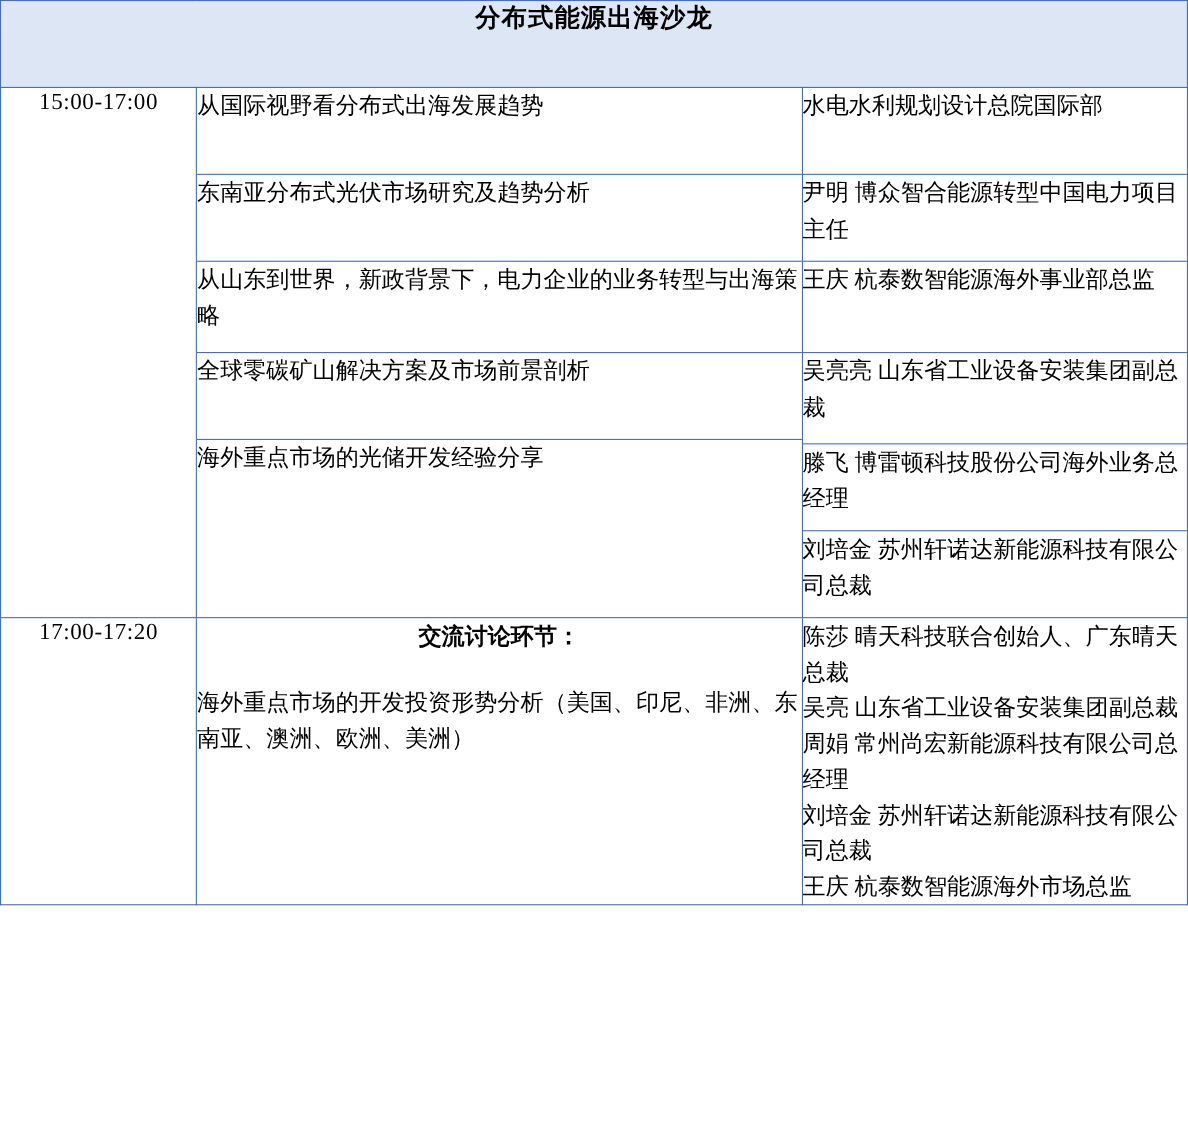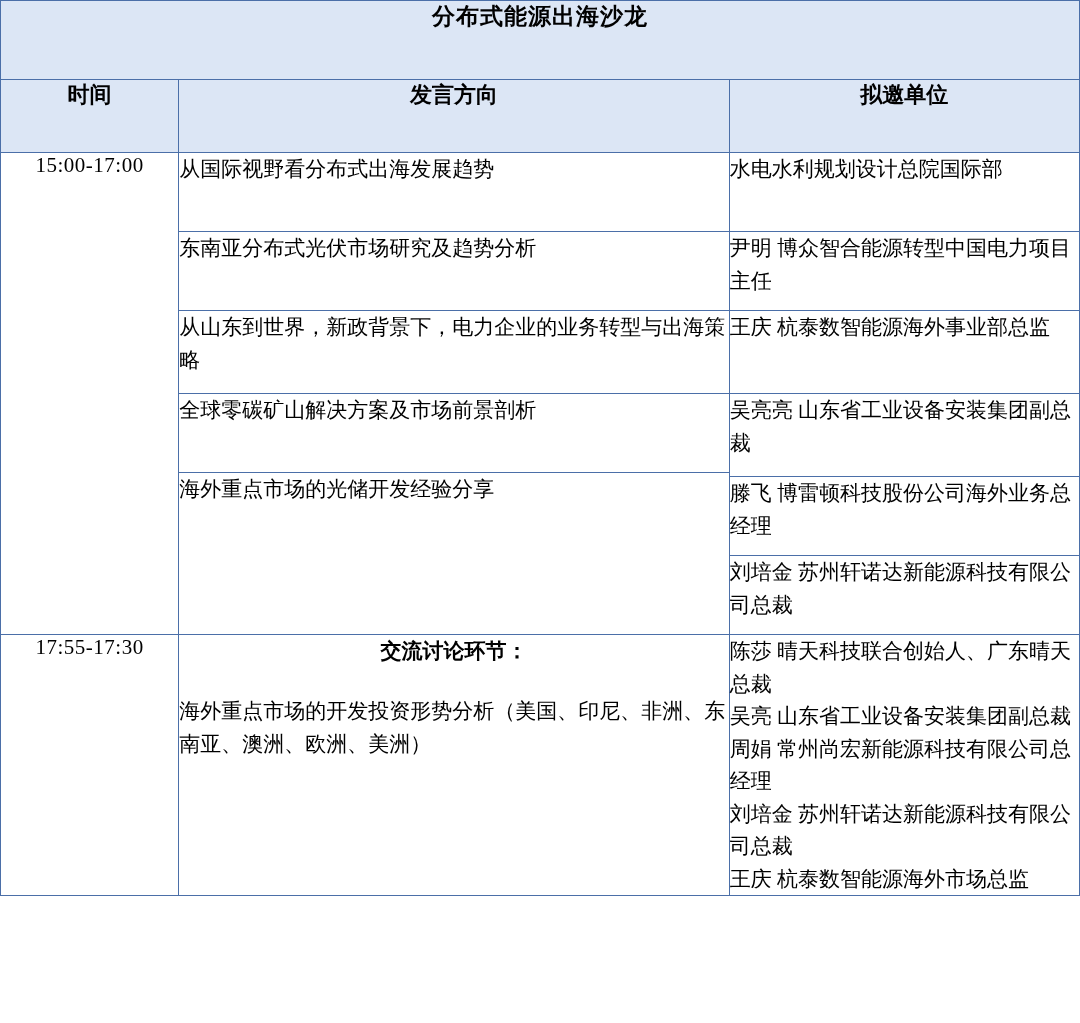--- a/index.html
+++ b/index.html
@@ -98,25 +98,20 @@
 <table class="agenda-table">
   <colgroup>
     <col class="col-time">
     <col class="col-topic">
     <col class="col-unit">
   </colgroup>
   <tbody>
     <tr>
       <td class="title-cell" colspan="3">分布式能源出海沙龙</td>
     </tr>
-    <tr>
-      <td class="head-cell">时间</td>
-      <td class="head-cell">发言方向</td>
-      <td class="head-cell">拟邀单位</td>
-    </tr>
 
     <tr>
       <td class="time-cell">15:00-17:00</td>
       <td>
         <table class="sub-table">
           <tbody>
             <tr>
               <td class="topic-cell" style="height:78px;">从国际视野看分布式出海发展趋势</td>
             </tr>
             <tr>
@@ -154,21 +149,21 @@
             </tr>
             <tr>
               <td class="unit-cell" style="height:78px;">刘培金 苏州轩诺达新能源科技有限公司总裁</td>
             </tr>
           </tbody>
         </table>
       </td>
     </tr>
 
     <tr>
-      <td class="time-cell">17:55-17:30</td>
+      <td class="time-cell">17:00-17:20</td>
       <td class="discussion-cell">
         <div class="discussion-heading">交流讨论环节：</div>
         <div class="discussion-body">海外重点市场的开发投资形势分析（美国、印尼、非洲、东南亚、澳洲、欧洲、美洲）</div>
       </td>
       <td class="unit-cell">
         <span class="unit-list-line">陈莎 晴天科技联合创始人、广东晴天总裁</span>
         <span class="unit-list-line">吴亮 山东省工业设备安装集团副总裁</span>
         <span class="unit-list-line">周娟 常州尚宏新能源科技有限公司总经理</span>
         <span class="unit-list-line">刘培金 苏州轩诺达新能源科技有限公司总裁</span>
         <span class="unit-list-line">王庆 杭泰数智能源海外市场总监</span>

